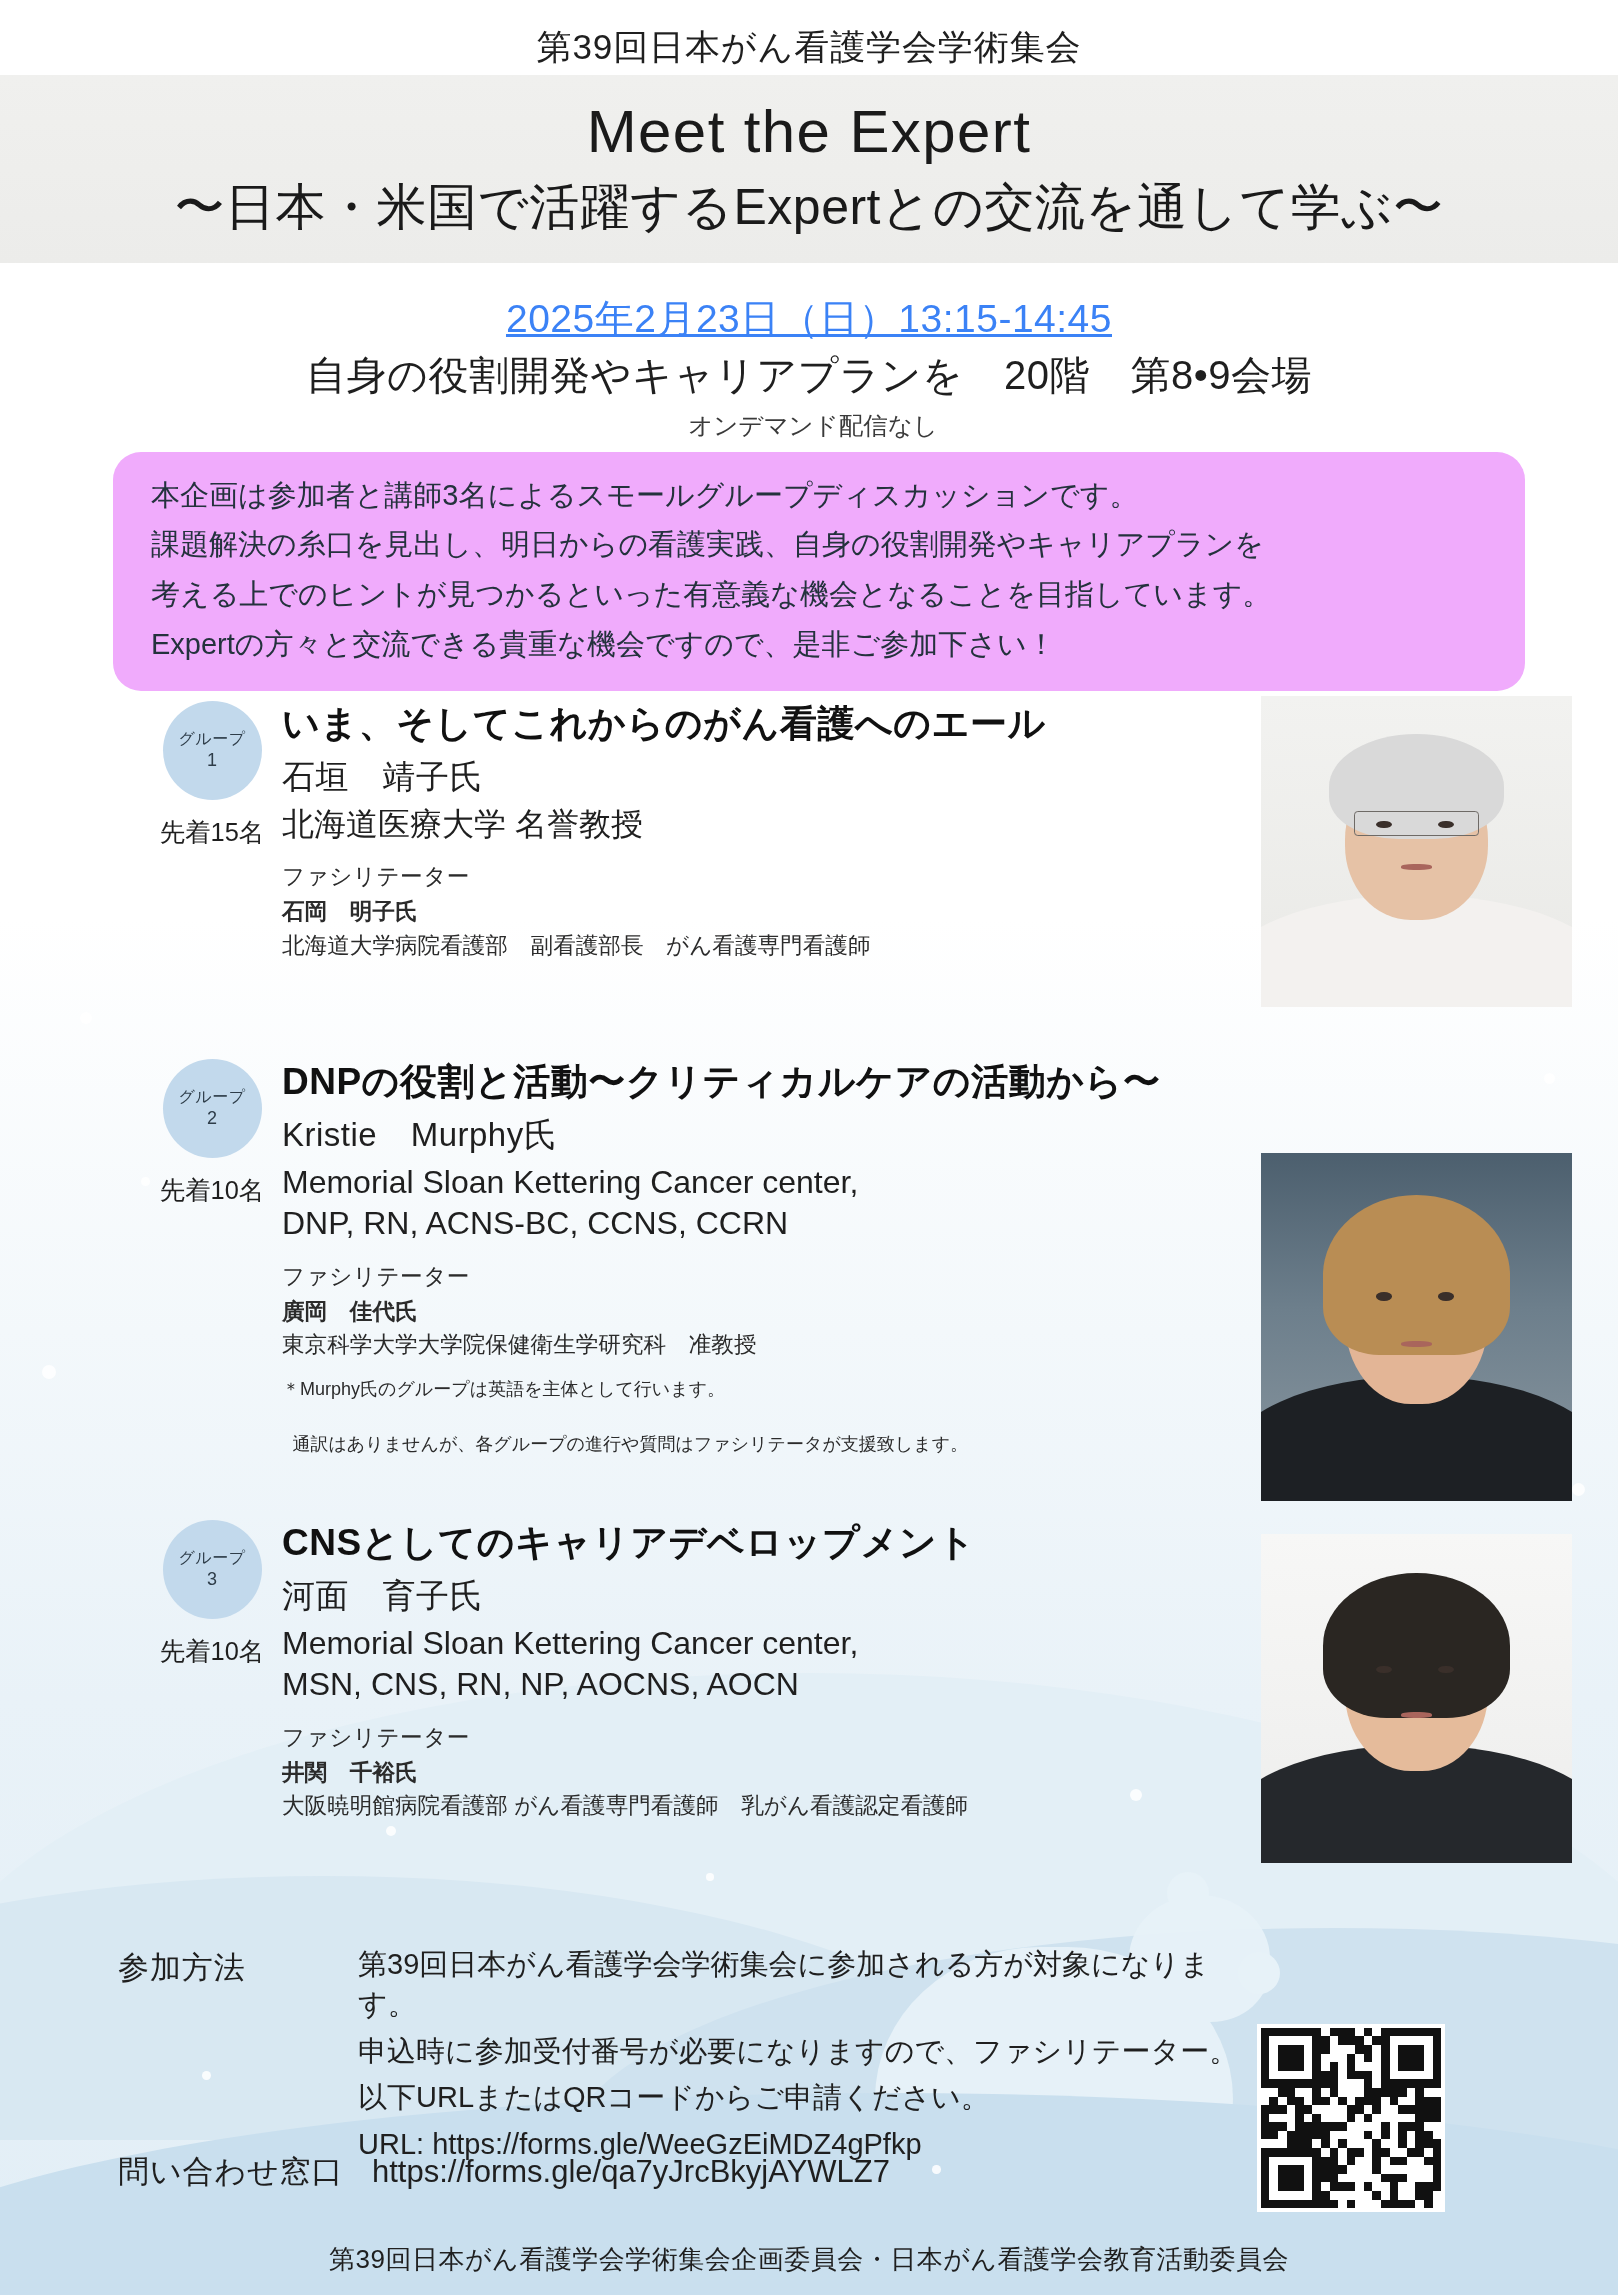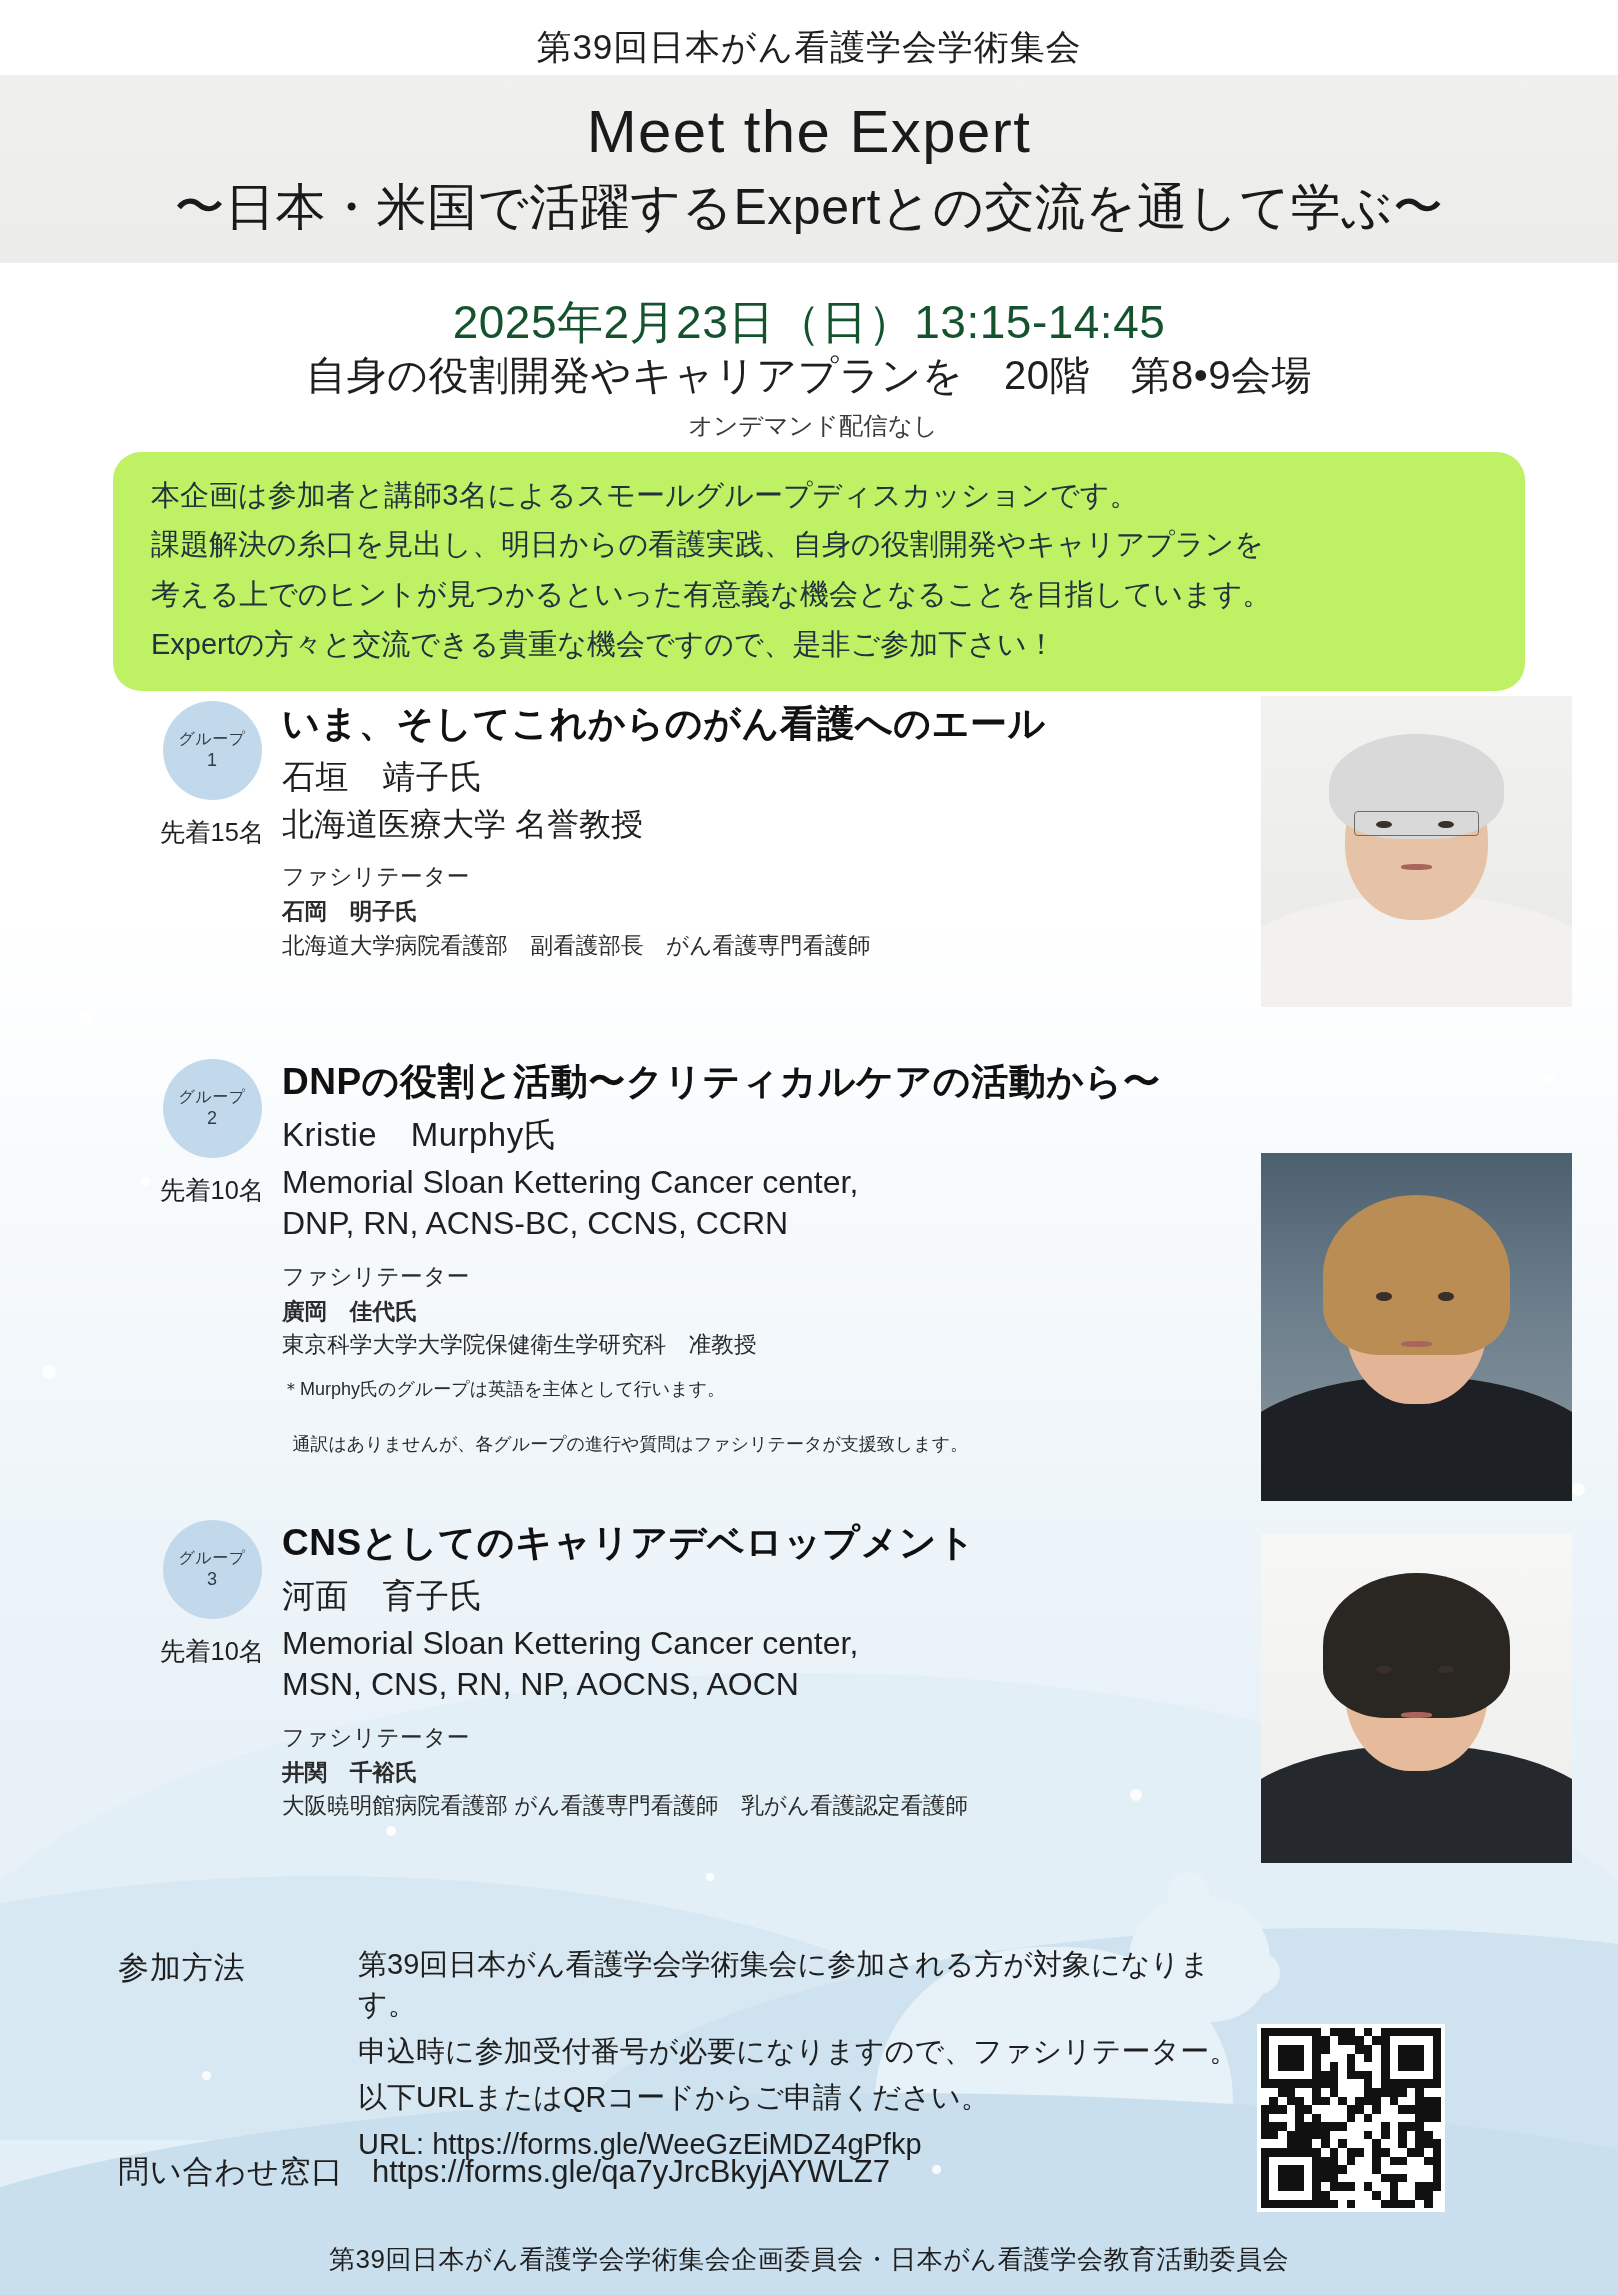--- a/index.html
+++ b/index.html
@@ -71,34 +71,34 @@
   .title-main {
     font-size: 60px; font-weight: 400; letter-spacing: 1.4px; color: #1a1a1a;
     margin-bottom: 8.5px;
   }
   .title-sub {
     font-size: 50px; letter-spacing: 0.5px; color: #1a1a1a; white-space: nowrap;
   }
 
   .datetime {
     position: absolute; top: 292px; left: 0; right: 0; text-align: center;
-    font-size: 46px; letter-spacing: 0.5px; color: #14532d;
+    font-size: 39px; letter-spacing: 0.5px; color: #3b82f6; text-decoration: underline;
   }
   .venue {
     position: absolute; top: 348px; left: 0; right: 0; text-align: center;
     font-size: 40px; letter-spacing: 0.5px; color: #1f1f1f;
   }
   .ondemand {
     position: absolute; top: 409px; left: 8px; right: 0; text-align: center;
     font-size: 24.5px; color: #3a3a3a;
   }
 
   .intro-box {
     position: absolute; top: 452px; left: 113px; width: 1412px;
-    background: #bef264; border-radius: 28px;
+    background: #f0abfc; border-radius: 28px;
     padding: 22.6px 33px 26px 38px;
     color: #24323d;
   }
   .intro-box p { margin: 0 0 8.5px 0; font-size: 29px; line-height: 1.42; letter-spacing: 0px; }
   .intro-box p:last-child { margin-bottom: 0; }
 
   
   .group { position: absolute; left: 0; width: 1618px; }
   .g1 { top: 701px; }
   .g2 { top: 1059px; }

